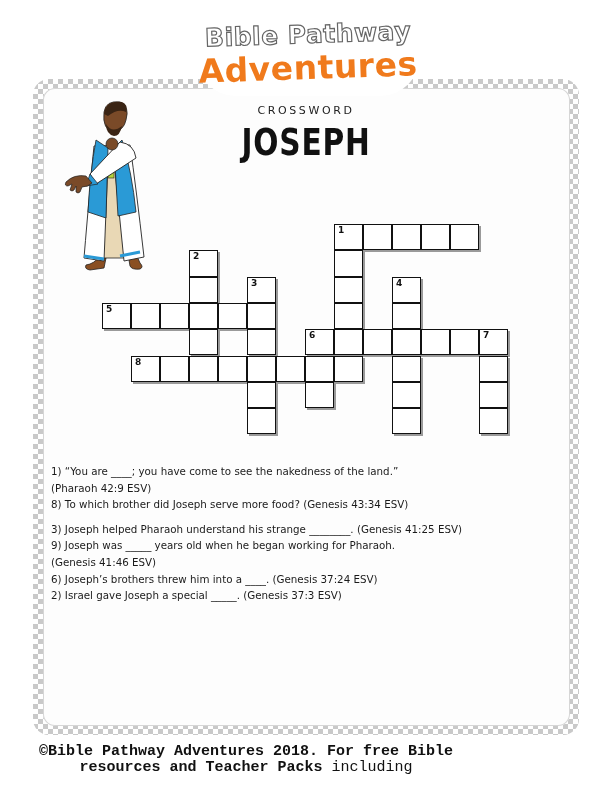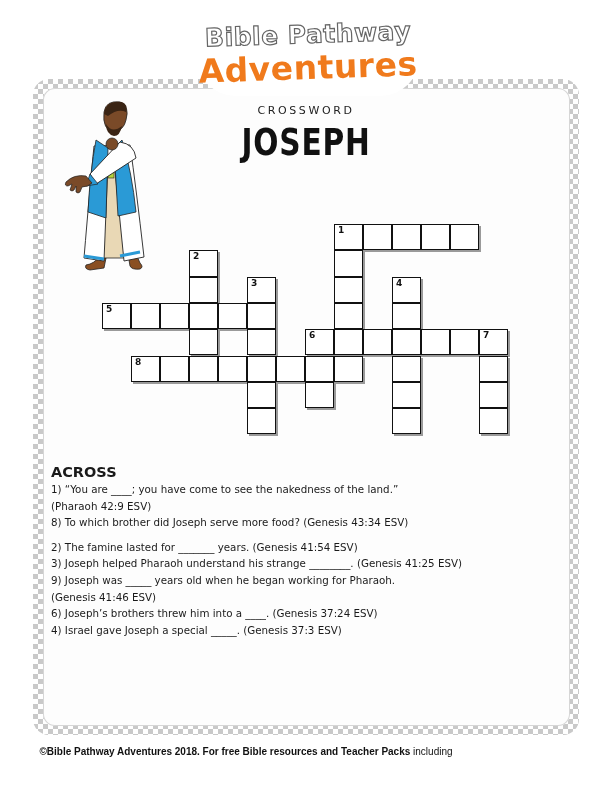--- a/index.html
+++ b/index.html
@@ -70,21 +70,21 @@
   .clues {
     position: absolute; left: 51px; top: 463px; width: 515px;
     font-family: "DejaVu Sans", sans-serif; color: #1a1a1a;
   }
   .clue-heading { font-size: 14.5px; font-weight: bold; line-height: 18px; margin: 0; }
   .clue-line { font-size: 10.3px; line-height: 16.6px; margin: 0; white-space: nowrap; }
   .gap { height: 8px; }
   
   .footer {
     position: absolute; left: 0; width: 492px; top: 744px; text-align: center;
-    font-family: Liberation Sans, sans-serif; font-size: 10px; color: #111; line-height: 15.5px;
+    font-family: Liberation Mono, monospace; font-size: 15px; color: #111; line-height: 15.5px;
   }
   .footer b { font-weight: bold; }
 </style>
 </head>
 <body>
 
 <div class="frame-outer"></div>
 <div class="frame-inner"></div>
 
 <div class="logo">
@@ -182,28 +182,26 @@
     <div class="cell" style="left: 247px; top: 381.8px;"></div>
     <div class="cell" style="left: 305px; top: 381.8px;"></div>
     <div class="cell" style="left: 392px; top: 381.8px;"></div>
     <div class="cell" style="left: 479px; top: 381.8px;"></div>
     <div class="cell" style="left: 247px; top: 408.1px;"></div>
     <div class="cell" style="left: 392px; top: 408.1px;"></div>
     <div class="cell" style="left: 479px; top: 408.1px;"></div>
   </div>
 
 <div class="clues">
-  <p class="clue-heading">ACROSS</p>
   <p class="clue-line">1) “You are ____; you have come to see the nakedness of the land.”</p>
   <p class="clue-line">(Pharaoh 42:9 ESV)</p>
   <p class="clue-line">8) To which brother did Joseph serve more food? (Genesis 43:34 ESV)</p>
   <div class="gap"></div>
-  <p class="clue-line">2) The famine lasted for _______ years. (Genesis 41:54 ESV)</p>
   <p class="clue-line">3) Joseph helped Pharaoh understand his strange ________. (Genesis 41:25 ESV)</p>
   <p class="clue-line">9) Joseph was _____ years old when he began working for Pharaoh.</p>
   <p class="clue-line">(Genesis 41:46 ESV)</p>
   <p class="clue-line">6) Joseph’s brothers threw him into a ____. (Genesis 37:24 ESV)</p>
-  <p class="clue-line">4) Israel gave Joseph a special _____. (Genesis 37:3 ESV)</p>
+  <p class="clue-line">2) Israel gave Joseph a special _____. (Genesis 37:3 ESV)</p>
 </div>
 
 <div class="footer">
   <div><b>©Bible Pathway Adventures 2018. For free Bible resources and Teacher Packs</b><span> including</span></div>
 </div>
 
 </body></html>

